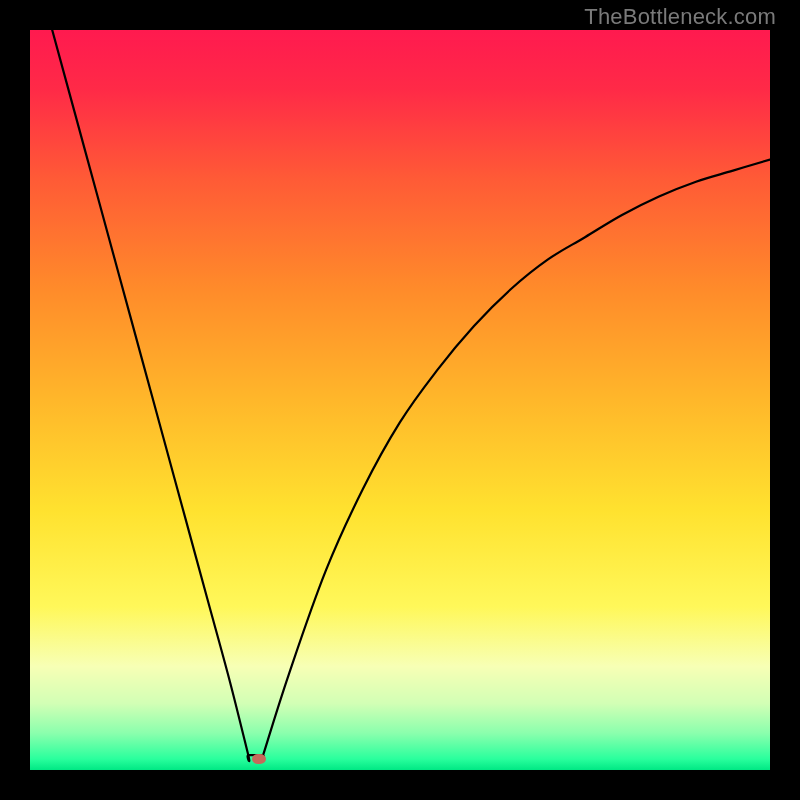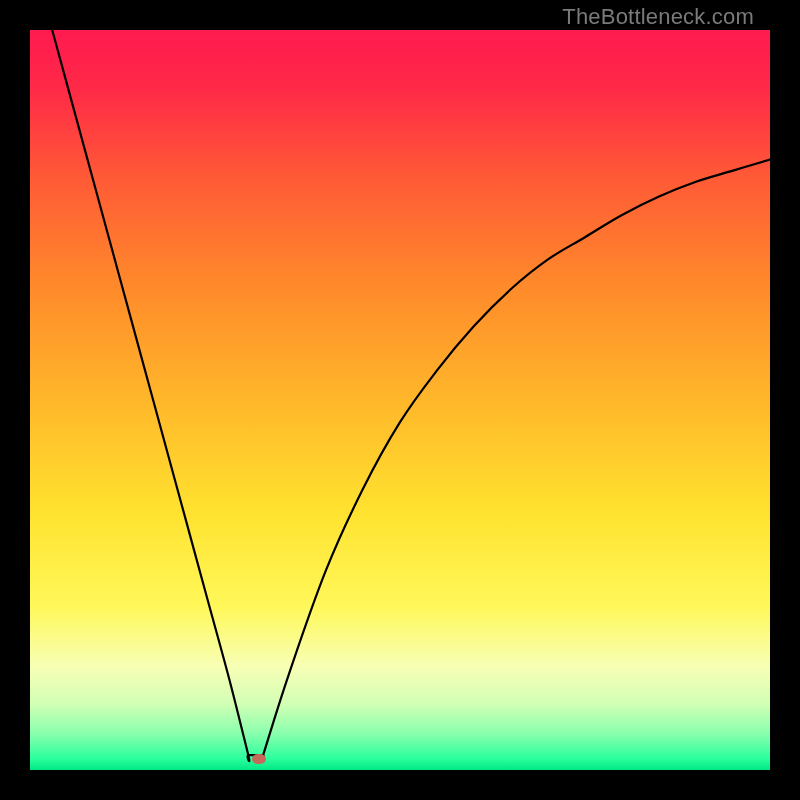--- a/index.html
+++ b/index.html
@@ -28,21 +28,21 @@
   .gradient {
     position: absolute;
     left: 0;
     top: 0;
     width: 100%;
     height: 100%;
   }
   .watermark {
     position: absolute;
     top: 4px;
-    right: 46px;
+    right: 24px;
     color: #7a7a7a;
     font-size: 22px;
     font-weight: 500;
     letter-spacing: 0.2px;
     user-select: none;
   }
   svg.curve {
     position: absolute;
     left: 0;
     top: 0;

